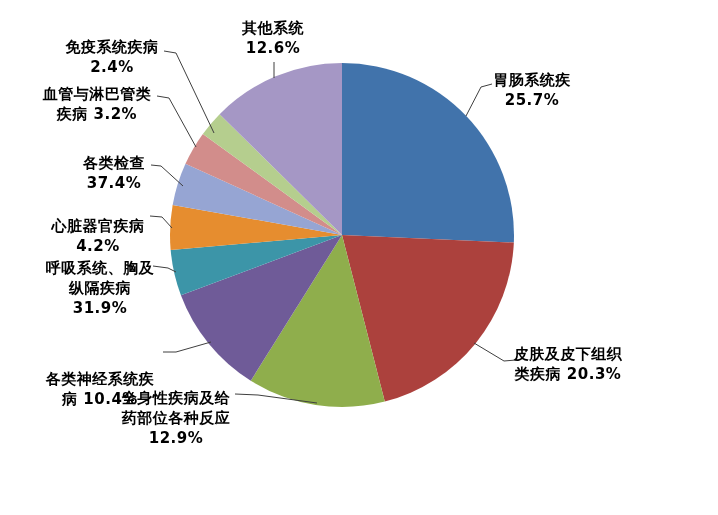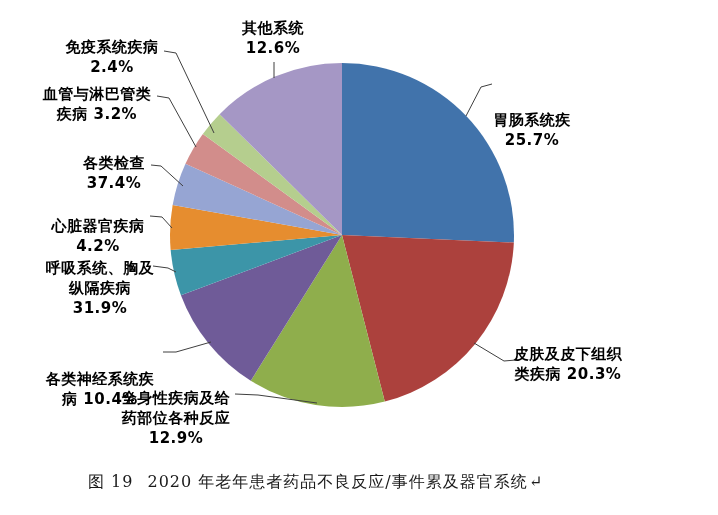--- a/index.html
+++ b/index.html
@@ -43,21 +43,21 @@
       <path d="M 342 235 L 172.65 204.90 A 172 172 0 0 1 185.46 163.73 Z" fill="#96a5d3"></path>
       <polyline points="151,165 161,166 183,186" fill="none" stroke="#3f3f3f" stroke-width="1"></polyline>
       <path d="M 342 235 L 185.46 163.73 A 172 172 0 0 1 202.85 133.90 Z" fill="#d28d8b"></path>
       <polyline points="157,96 169,98 196,147" fill="none" stroke="#3f3f3f" stroke-width="1"></polyline>
       <path d="M 342 235 L 202.85 133.90 A 172 172 0 0 1 219.62 114.14 Z" fill="#b5ce8e"></path>
       <polyline points="164,51 176,53 214,133" fill="none" stroke="#3f3f3f" stroke-width="1"></polyline>
       <path d="M 342 235 L 219.62 114.14 A 172 172 0 0 1 342.00 63.00 Z" fill="#a597c5"></path>
       <polyline points="274,62 274,78" fill="none" stroke="#3f3f3f" stroke-width="1"></polyline>
     </svg>
   <div id="labels-layer">
-      <div class="slice-label" style="left: 532px; top: 70px; margin-top: 40px;">胃肠系统疾
+      <div class="slice-label" style="left: 532px; top: 70px;">胃肠系统疾
 25.7%</div>
       <div class="slice-label" style="left: 568px; top: 344px;">皮肤及皮下组织
 类疾病 20.3%</div>
       <div class="slice-label" style="left: 176px; top: 388px;">全身性疾病及给
 药部位各种反应
 12.9%</div>
       <div class="slice-label" style="left: 100px; top: 342px; margin-top: 27px;">各类神经系统疾
 病 10.4%</div>
       <div class="slice-label" style="left: 100px; top: 258px;">呼吸系统、胸及
 纵隔疾病
@@ -66,16 +66,13 @@
 4.2%</div>
       <div class="slice-label" style="left: 114px; top: 153px;">各类检查
 37.4%</div>
       <div class="slice-label" style="left: 97px; top: 84px;">血管与淋巴管类
 疾病 3.2%</div>
       <div class="slice-label" style="left: 112px; top: 37px;">免疫系统疾病
 2.4%</div>
       <div class="slice-label" style="left: 273px; top: 18px;">其他系统
 12.6%</div>
     </div>
-  <div class="caption">
-    <span class="fig-no">图 19</span><span>2020 年老年患者药品不良反应/事件累及器官系统</span><span class="ret">↵</span>
-  </div>
 </div>
 
 </body></html>

